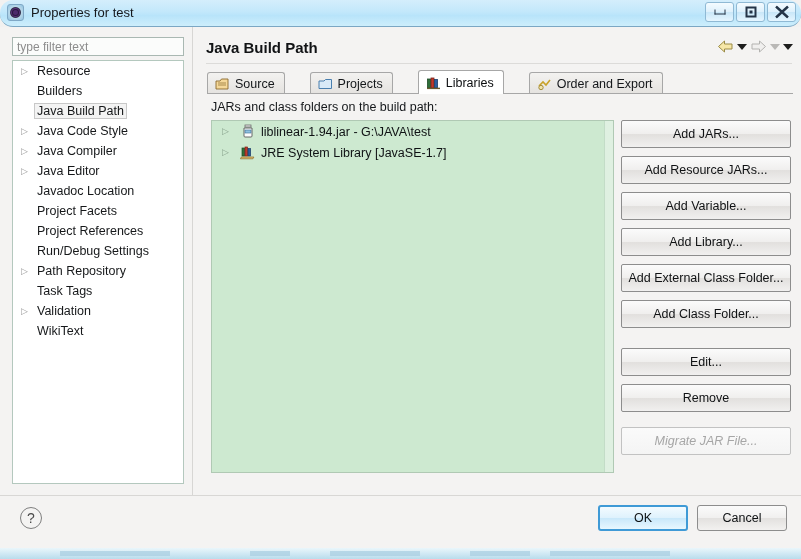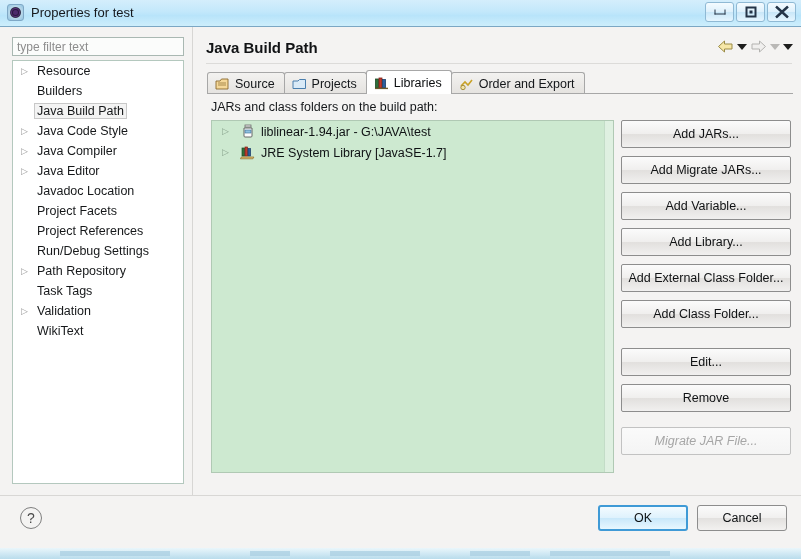--- a/index.html
+++ b/index.html
@@ -29,20 +29,21 @@
 
   
   #titlebar {
     position: absolute;
     left: 0; top: 0;
     width: 801px;
     height: 27px;
     background: linear-gradient(to bottom, #d4eefc 0%, #c3e8fb 45%, #b8e4fa 60%, #cdeefc 100%);
     border-bottom: 1px solid #7ba7c4;
     box-sizing: border-box;
+    border-radius: 13px;
   }
   #titlebar .tb-left {
     position: absolute;
     left: 7px; top: 4px;
     display: flex;
     align-items: center;
     gap: 7px;
   }
   .app-icon {
     width: 17px; height: 17px;
@@ -223,20 +224,21 @@
   }
 
   
   #tabs {
     position: absolute;
     left: 9px; top: 44px;
     width: 586px;
     height: 23px;
     display: flex;
     align-items: flex-end;
+    gap: 26px;
   }
   .tab {
     height: 22px;
     display: flex;
     align-items: center;
     gap: 5px;
     padding: 0 9px 0 7px;
     font-size: 12.5px;
     color: #14171a;
     border: 1px solid #a7a7a7;
@@ -572,21 +574,21 @@
                     <path d="M1.4 12 h12.5 l-1 1.8 h-12.5 Z" fill="#e7c06a" stroke="#8a6a2c" stroke-width=".7"></path>
                   </svg></span>
                 <span>JRE System Library [JavaSE-1.7]</span>
               </div>
             </div>
           <div id="jars-scroll"></div>
         </div>
 
         <div id="side-buttons">
             <button class="sbtn">Add JARs...</button>
-            <button class="sbtn">Add Migrate JARs...</button>
+            <button class="sbtn">Add Resource JARs...</button>
             <button class="sbtn">Add Variable...</button>
             <button class="sbtn">Add Library...</button>
             <button class="sbtn">Add External Class Folder...</button>
             <button class="sbtn">Add Class Folder...</button>
             <button class="sbtn gap-top">Edit...</button>
             <button class="sbtn">Remove</button>
             <button class="sbtn disabled gap-top2" disabled="">Migrate JAR File...</button>
           </div>
       </div>
     </div>

